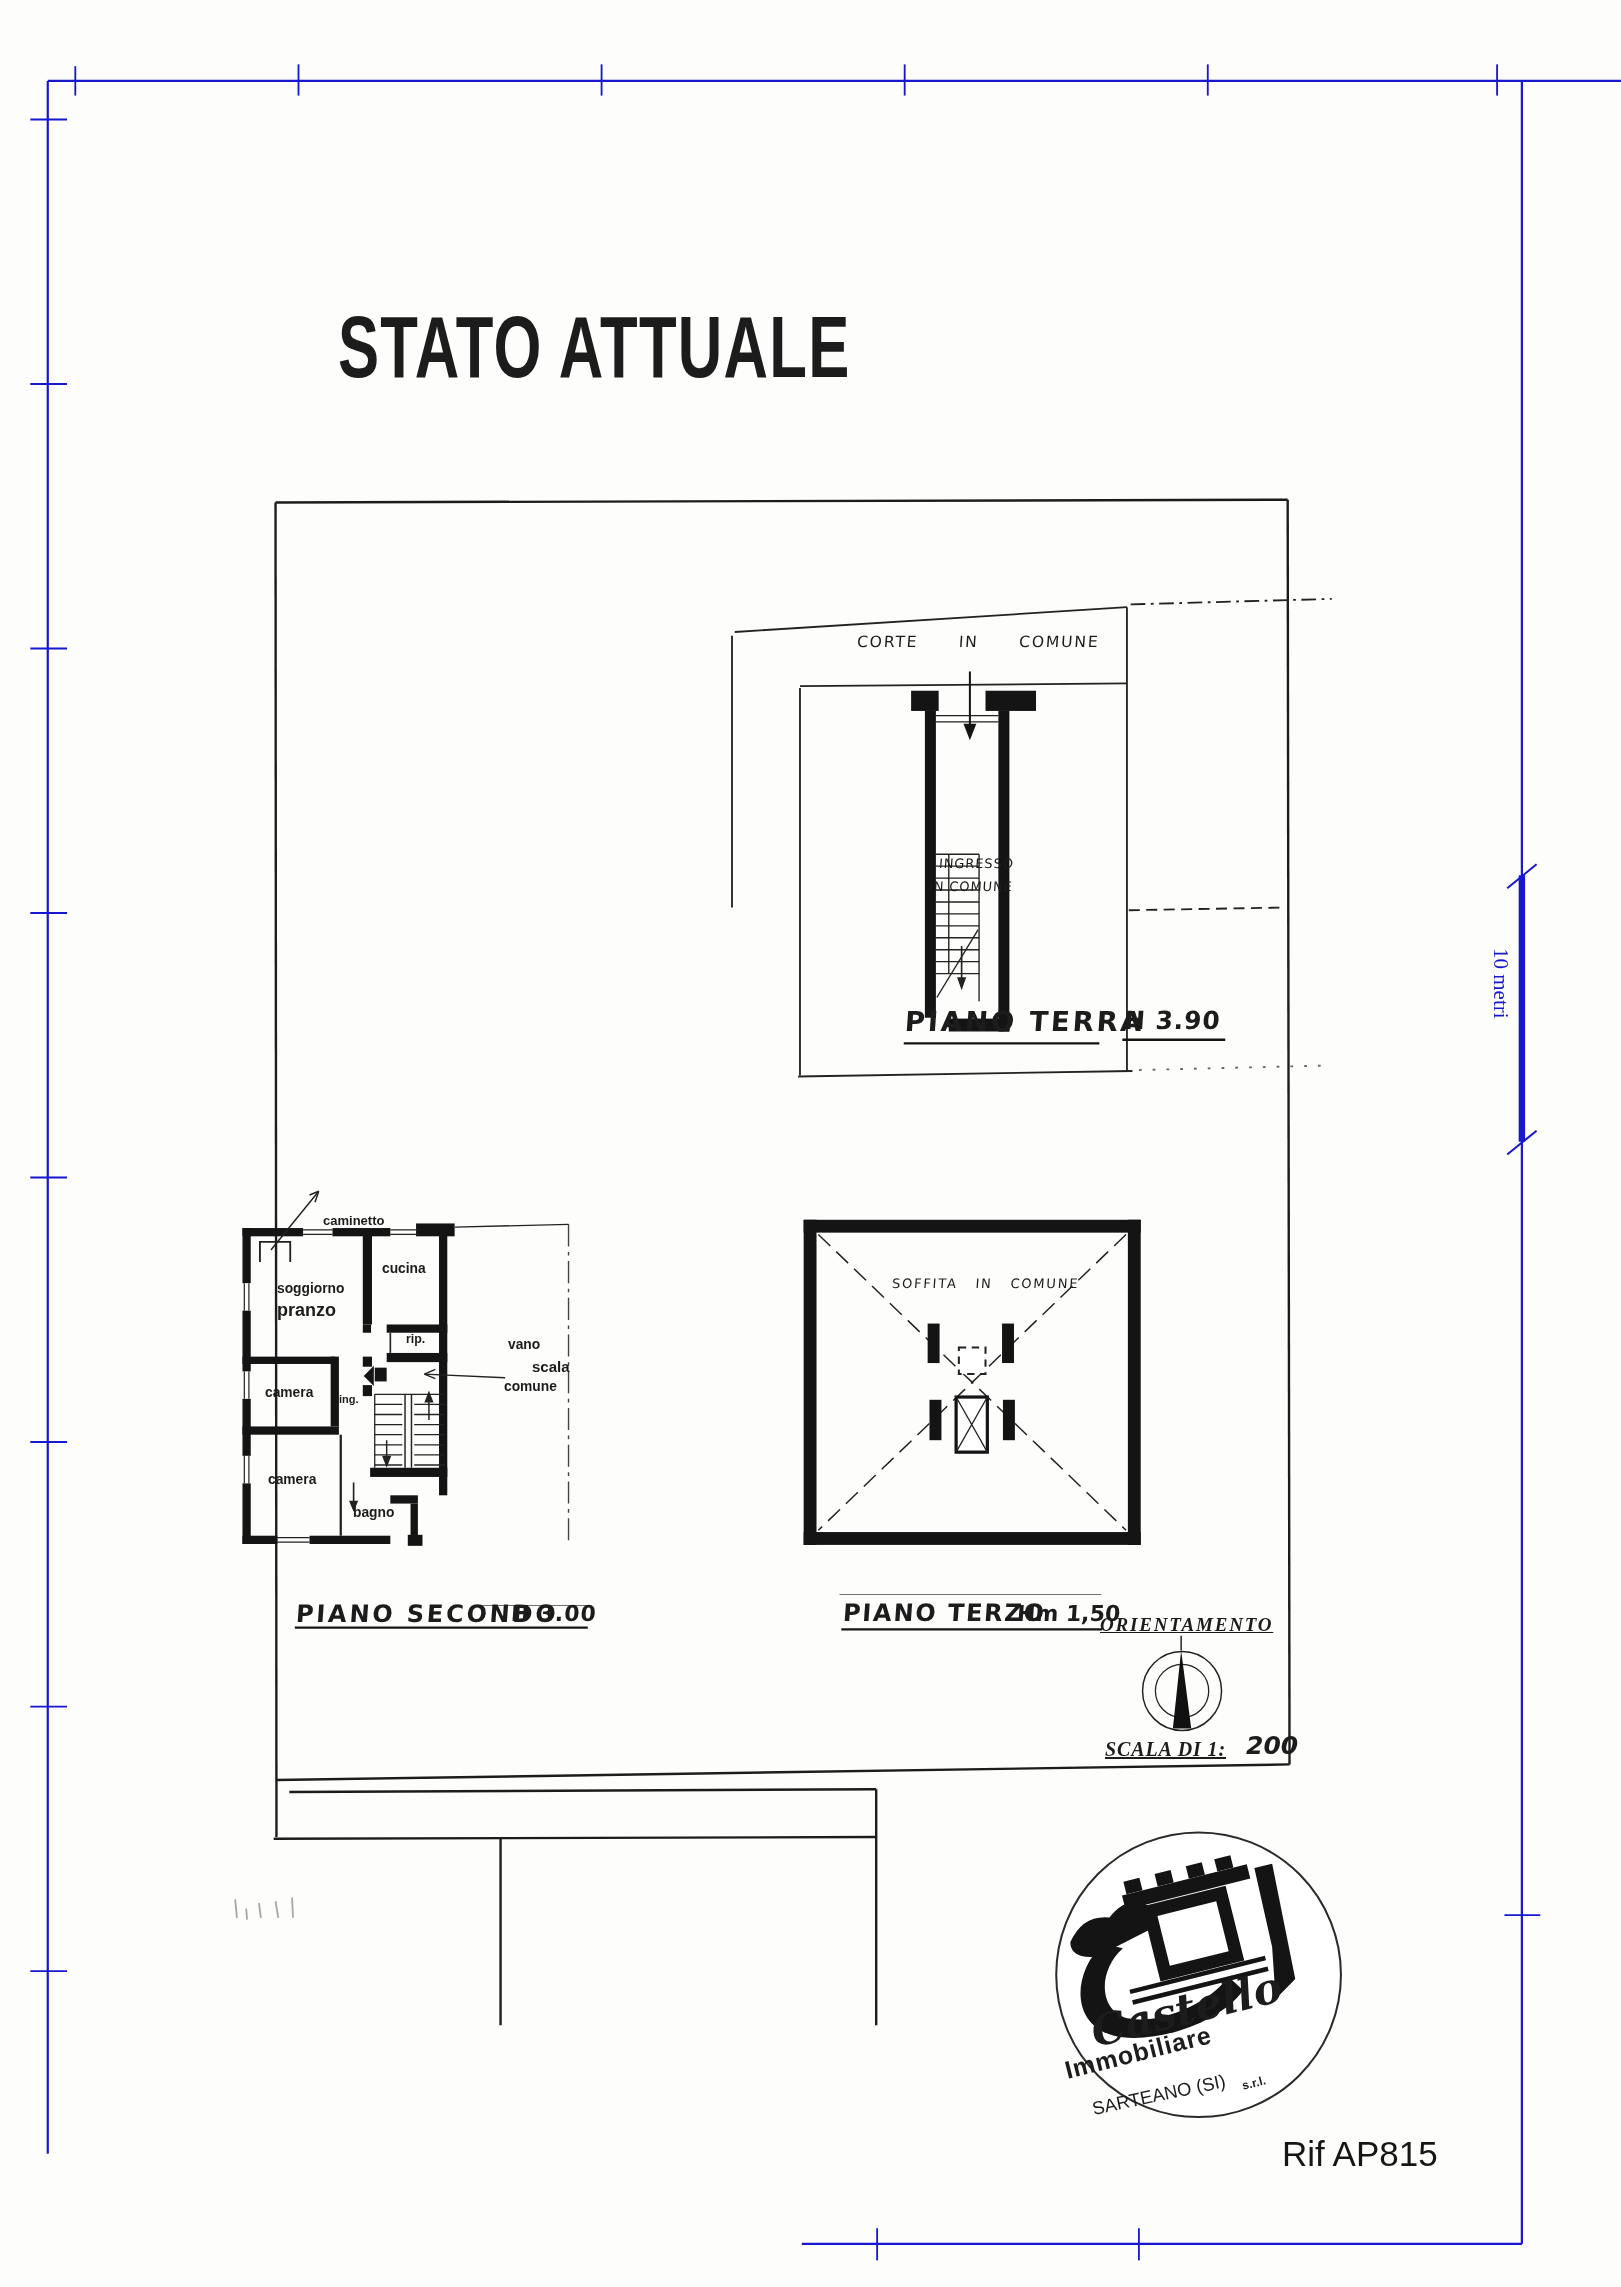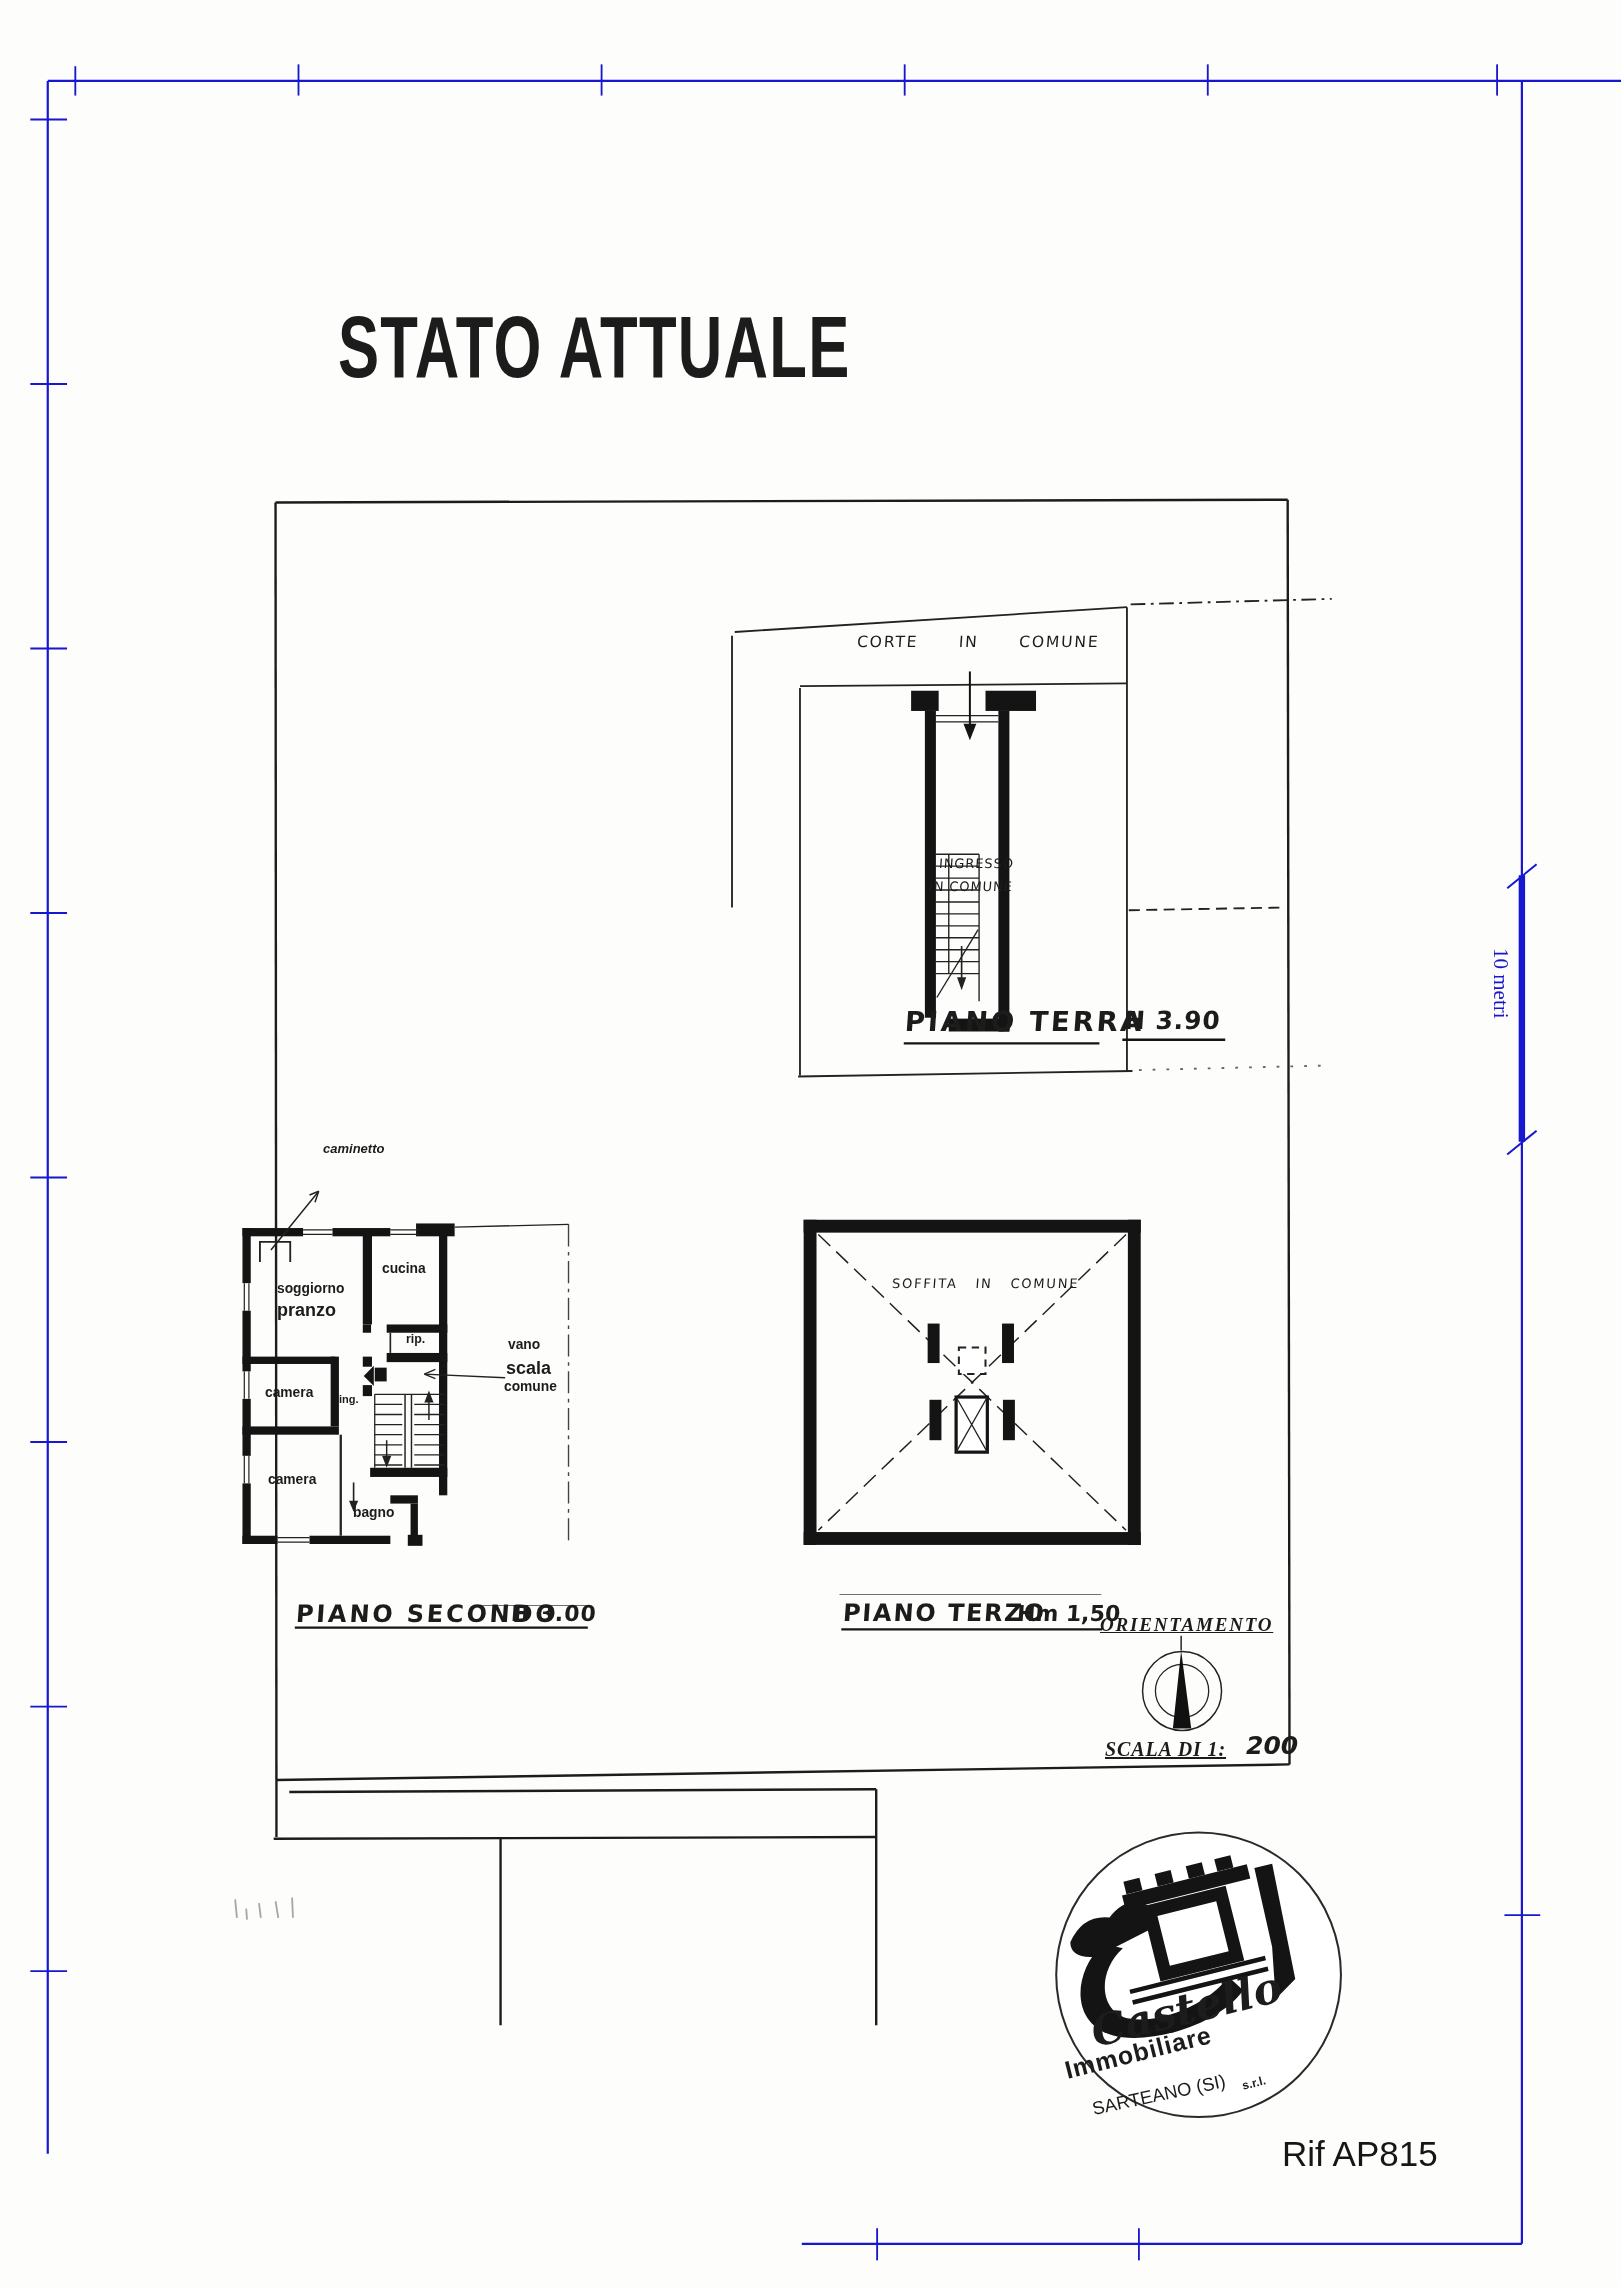--- a/index.html
+++ b/index.html
@@ -15,31 +15,31 @@
   .blue{color:#1717cf;}
 
   .title{left:338px;top:301px;font-size:88px;font-weight:bold;letter-spacing:1.8px;
          transform:scaleX(.70);transform-origin:0 0;}
   .corte{left:857px;top:634px;font-size:15.6px;letter-spacing:1.8px;}
   .ingr1{left:939px;top:857px;font-size:13px;letter-spacing:0.9px;}
   .ingr2{left:929px;top:880px;font-size:13px;letter-spacing:0.9px;}
   .pt-cap{left:905px;top:1007px;font-size:27.5px;font-weight:bold;letter-spacing:2.8px;}
   .pt-h{left:1124px;top:1008px;font-size:25px;font-weight:bold;letter-spacing:0.9px;}
 
-  .caminetto{left:323px;top:1142px;font-size:13px;font-weight:bold;font-style:italic;}
+  .caminetto{left:323px;top:1214px;font-size:13px;font-weight:bold;}
   .sogg1{left:277px;top:1282px;font-size:13.8px;font-weight:bold;}
   .sogg2{left:277px;top:1301px;font-size:18px;font-weight:bold;}
   .cucina{left:382px;top:1262px;font-size:13.8px;font-weight:bold;}
   .rip{left:406px;top:1333px;font-size:12.4px;font-weight:bold;}
   .camera1{left:265px;top:1386px;font-size:13.8px;font-weight:bold;}
   .ing{left:339px;top:1394px;font-size:11px;font-weight:bold;}
   .camera2{left:268px;top:1473px;font-size:13.8px;font-weight:bold;}
   .bagno{left:353px;top:1506px;font-size:13.8px;font-weight:bold;text-align:center;}
   .vano1{left:508px;top:1338px;font-size:13.8px;font-weight:bold;text-align:right;}
-  .vano2{left:506px;top:1359px;font-size:18px;font-weight:bold;}
+  .vano2{left:532px;top:1359px;font-size:15px;font-weight:bold;}
   .vano3{left:504px;top:1380px;font-size:13.8px;font-weight:bold;}
   .ps-cap{left:296px;top:1602px;font-size:24px;font-weight:bold;letter-spacing:2.8px;}
   .ps-h{left:511px;top:1602px;font-size:22px;font-weight:bold;letter-spacing:0.9px;}
 
   .soffita{left:892px;top:1277px;font-size:13px;letter-spacing:1.8px;}
   .pz-cap{left:843px;top:1601px;font-size:24px;font-weight:bold;letter-spacing:1.8px;}
   .pz-h{left:1017px;top:1602px;font-size:22px;font-weight:bold;}
 
   .orient{left:1100px;top:1615px;font-size:19px;letter-spacing:1.8px;}
   .scala-p{left:1105px;top:1739px;font-size:20px;letter-spacing:0.9px;}

